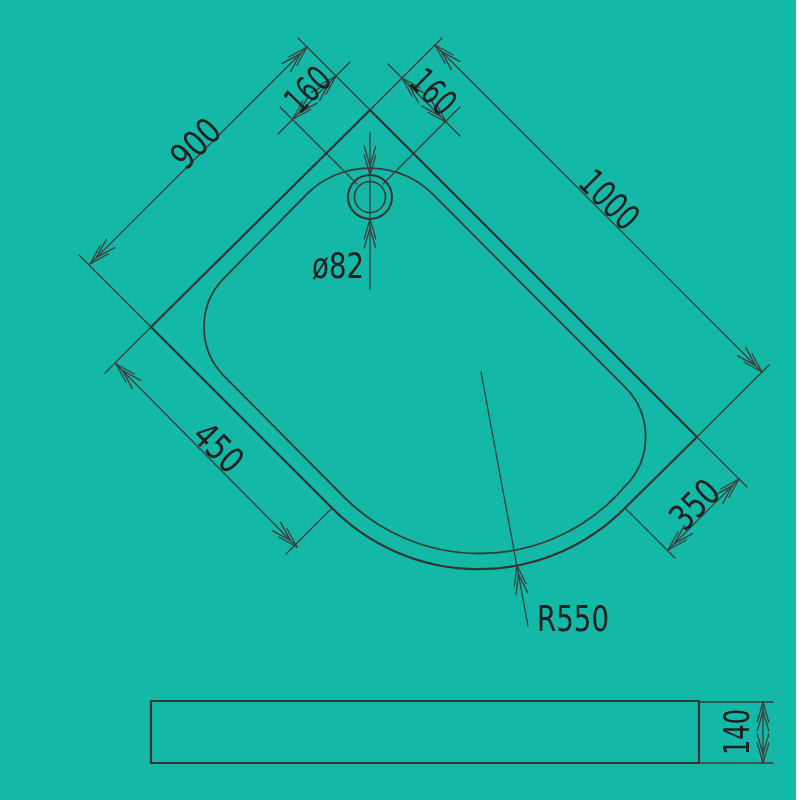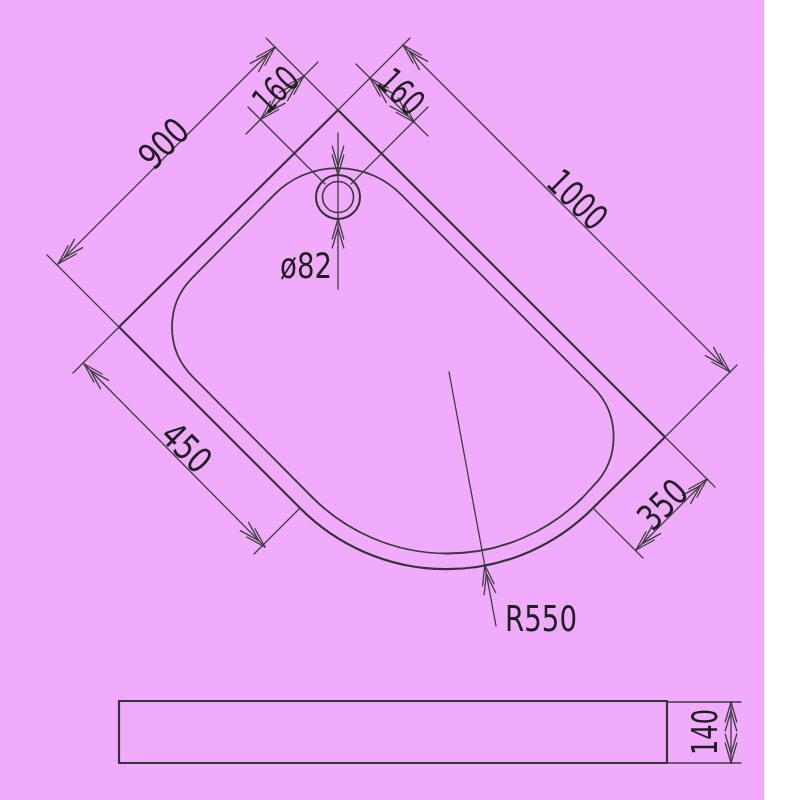--- a/index.html
+++ b/index.html
@@ -1,16 +1,16 @@
 <!DOCTYPE html>
 <html><head>
 <meta charset="utf-8">
 <style>
   html,body{margin:0;padding:0;background:#ffffff;}
-  .canvas{position:relative;width:764px;height:800px;background:#f0abfc;overflow:hidden;}
+  .canvas{position:relative;width:764px;height:800px;background:#14b8a6;overflow:hidden;padding-left:32px;}
   svg{display:block;}
   .outline{fill:none;stroke:#333333;stroke-width:2.2;stroke-linejoin:round;stroke-linecap:round;}
   .outline-inner{fill:none;stroke:#3a3a3a;stroke-width:1.8;stroke-linejoin:round;}
   .drain{fill:none;stroke:#333333;stroke-width:2;}
   .drain-in{fill:none;stroke:#3a3a3a;stroke-width:1.6;}
   .dim{fill:none;stroke:#3d3d3d;stroke-width:1.3;stroke-linecap:round;}
   .arr{fill:none;stroke:#3d3d3d;stroke-width:1.3;stroke-linecap:round;}
   .dim-text{font-family:"DejaVu Sans",sans-serif;font-size:36px;fill:#1f1f1f;}
 </style>
 </head>

